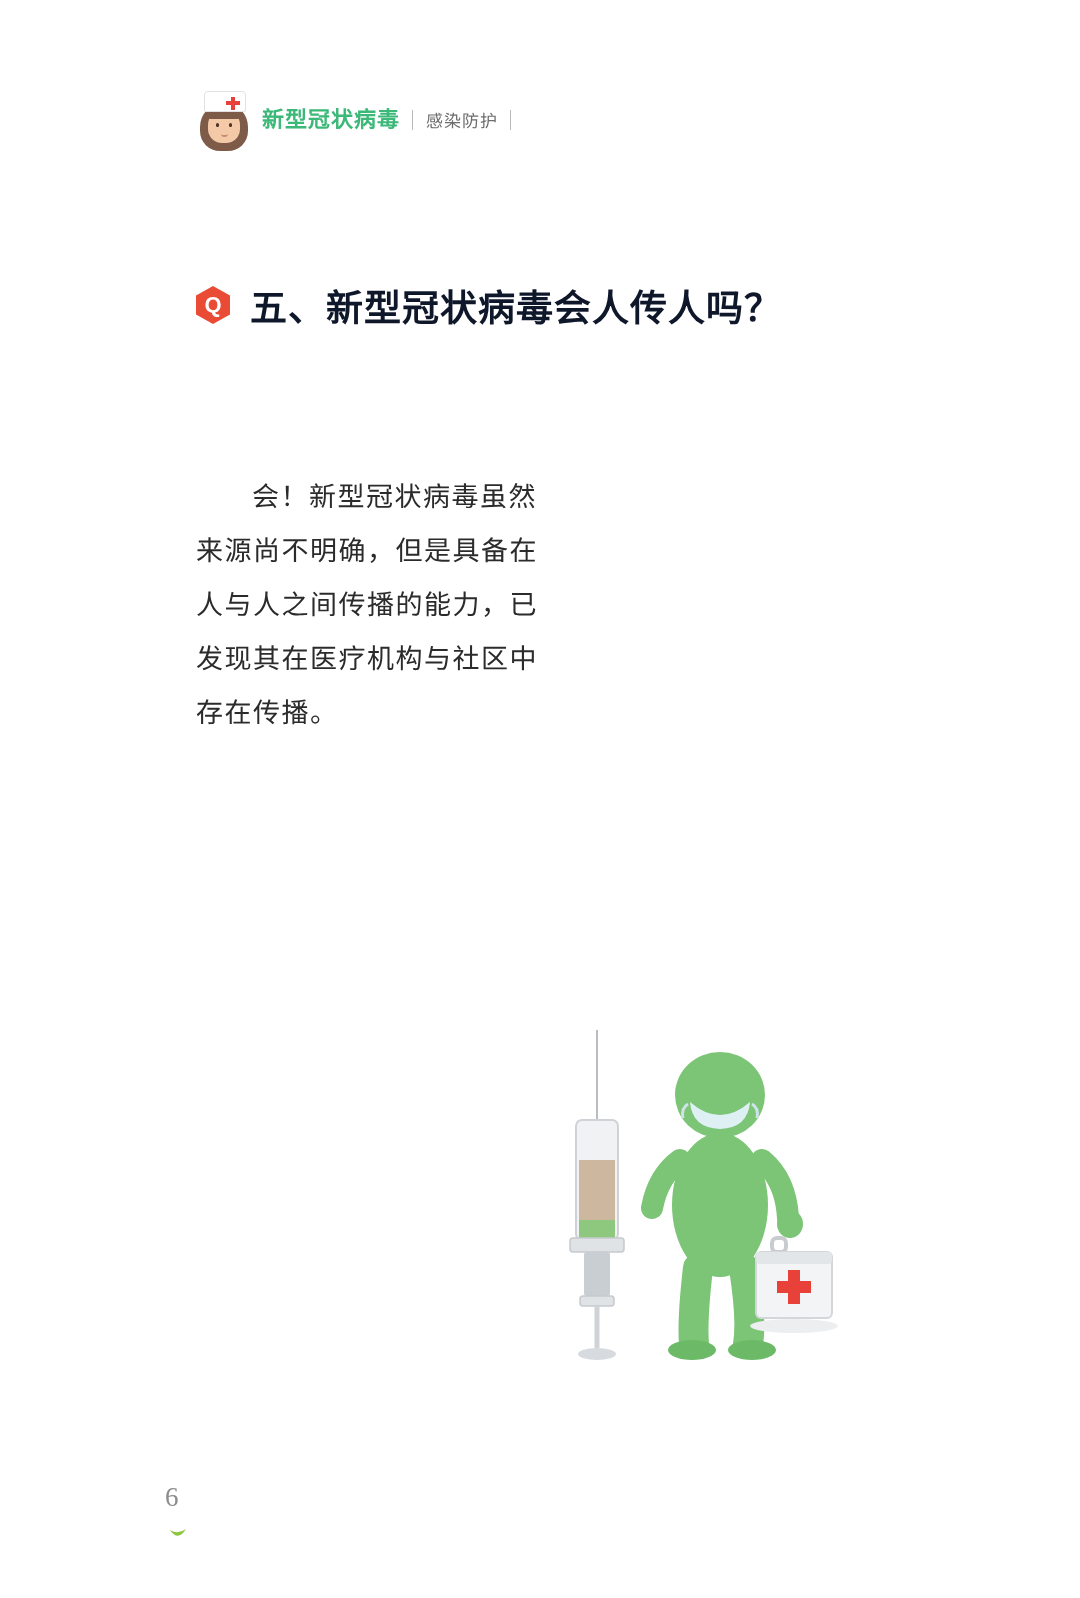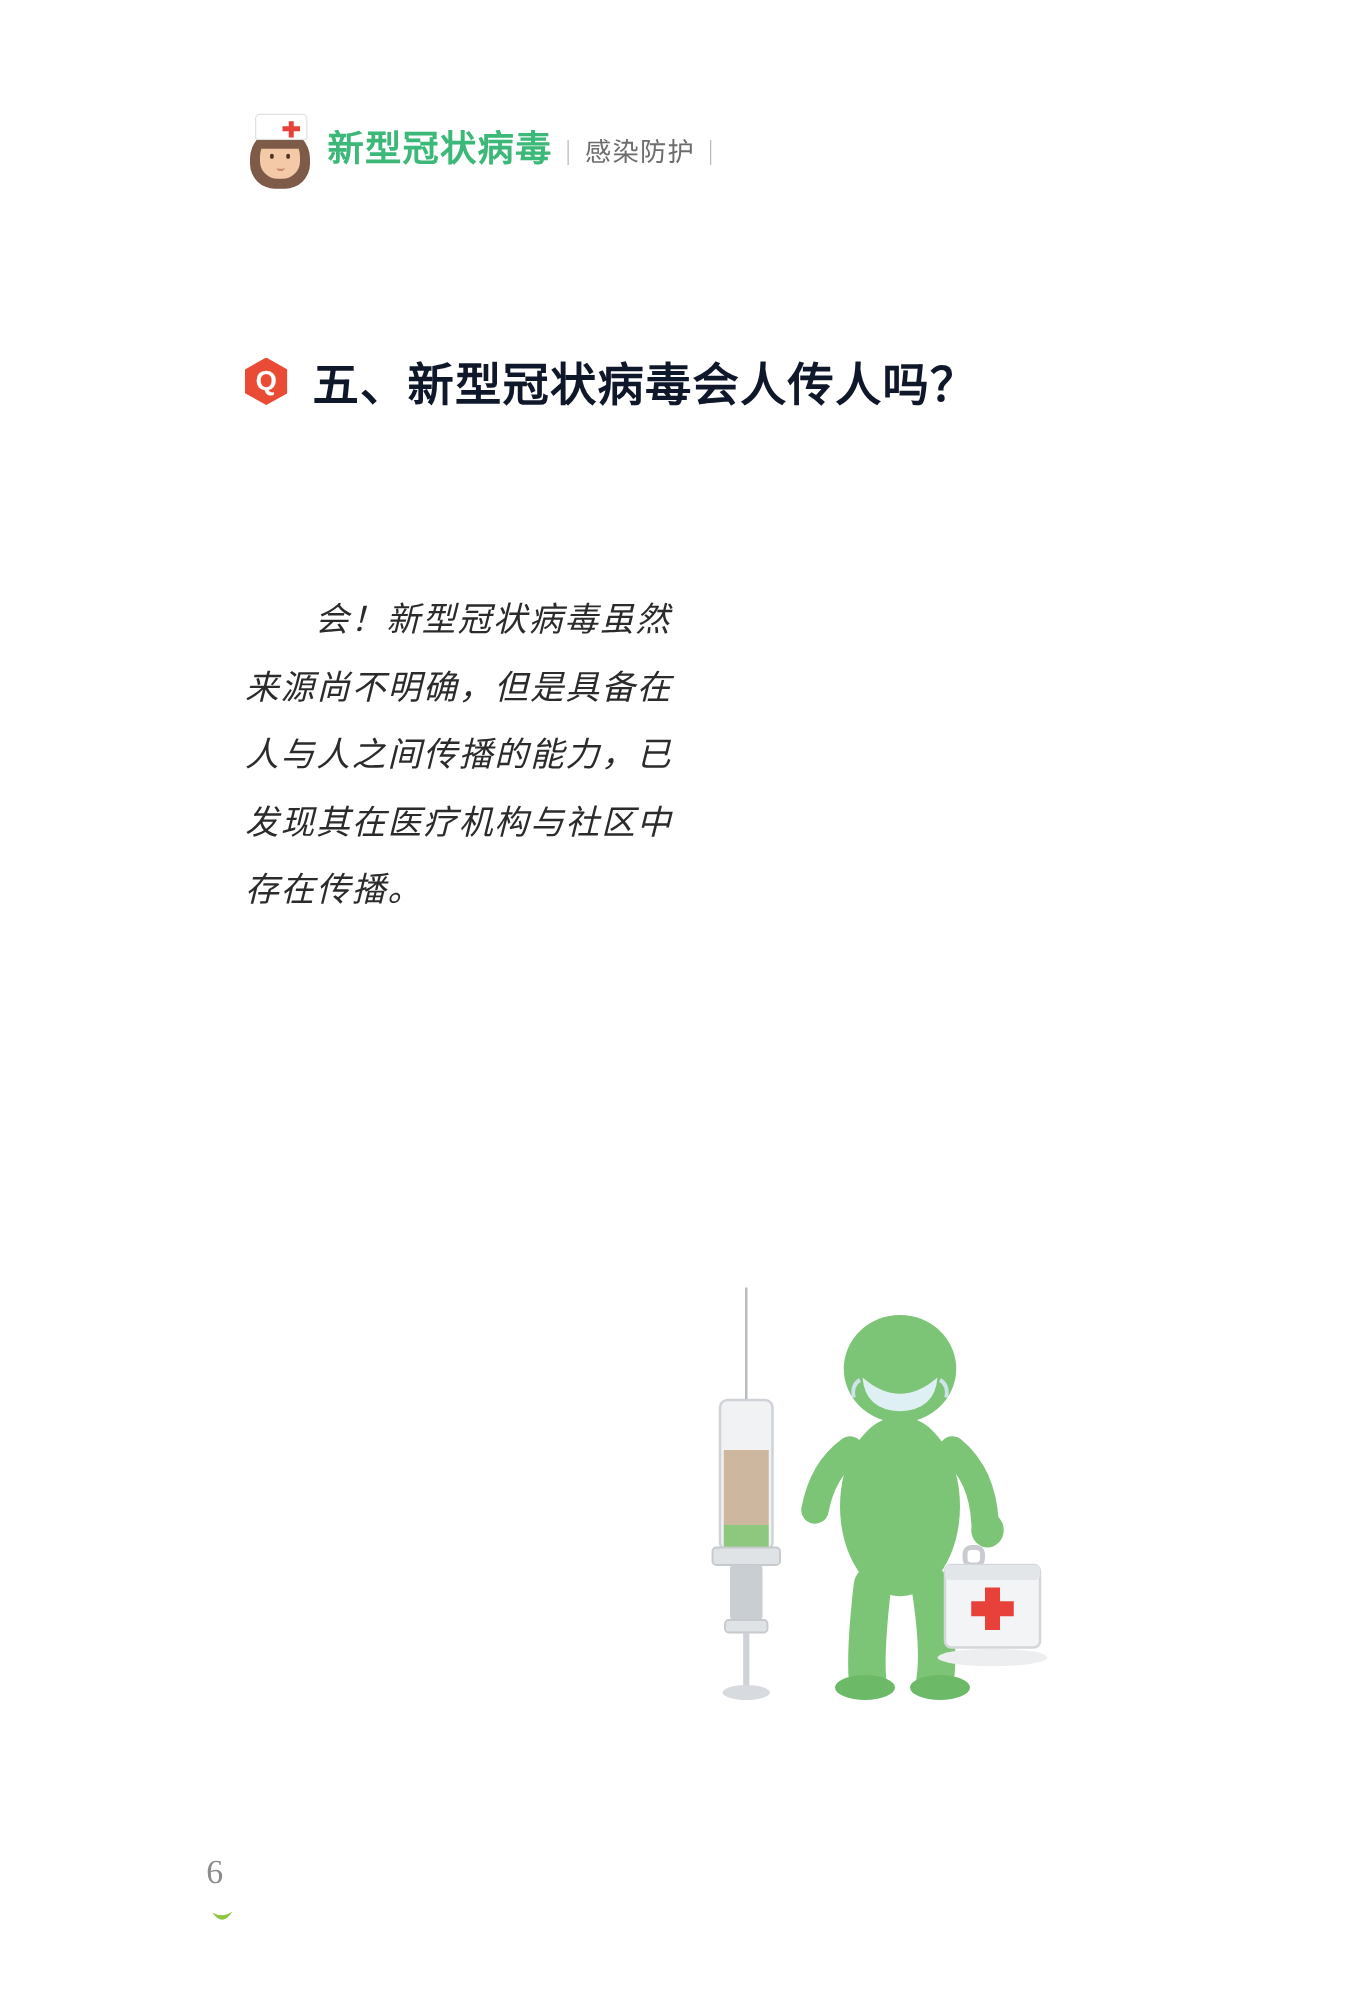--- a/index.html
+++ b/index.html
@@ -97,36 +97,36 @@
   }
   .cap-cross-h {
     position: absolute;
     left: 21px;
     top: 9px;
     width: 14px;
     height: 4px;
     background: #e8413a;
   }
   .brand-main {
-    font-size: 29px;
+    font-size: 22px;
     font-weight: bold;
     color: #3cb878;
     letter-spacing: 1px;
     line-height: 1;
   }
   .brand-sep {
     display: inline-block;
     width: 1px;
     height: 20px;
     background: #b9b9b9;
     margin: 0 8px;
     vertical-align: -3px;
   }
   .brand-sub {
-    font-size: 21px;
+    font-size: 17px;
     color: #6d6d6d;
     letter-spacing: 1px;
     line-height: 1;
   }
 
   
   .question-row {
     position: absolute;
     left: 196px;
     top: 278px;
@@ -170,21 +170,20 @@
     position: absolute;
     left: 196px;
     top: 470px;
     width: 360px;
     font-size: 27px;
     line-height: 54px;
     color: #2b2b2b;
     text-indent: 56px;
     letter-spacing: 1.5px;
     font-family: "DejaVu Sans", "Liberation Sans", sans-serif;
-    font-style: italic;
   }
 
   
   .illustration {
     position: absolute;
     left: 540px;
     top: 1020px;
     width: 330px;
     height: 360px;
   }

